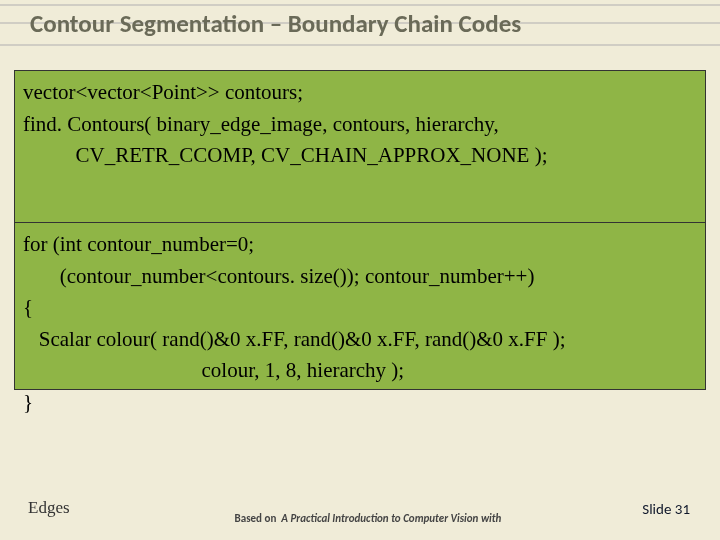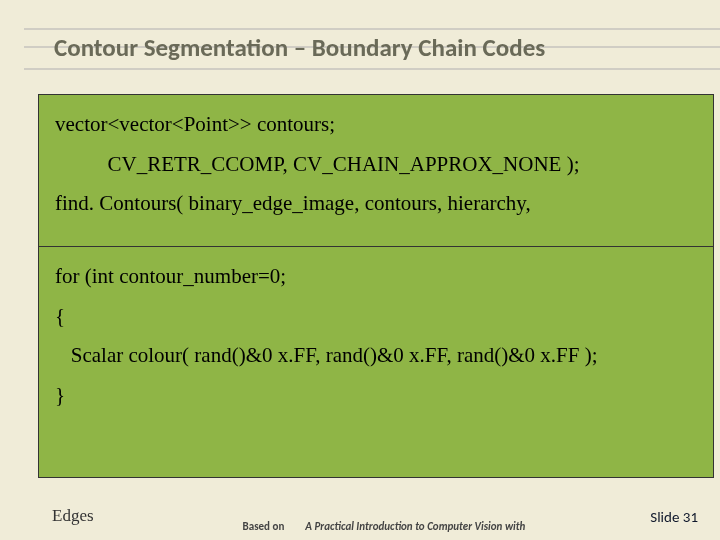--- a/index.html
+++ b/index.html
@@ -1,15 +1,15 @@
 <!DOCTYPE html>
 <html><head>
 <meta charset="utf-8">
 <style>
-  * { box-sizing: border-box; margin: 8px; padding: 0; }
+  * { box-sizing: border-box; margin: 0; padding: 0; }
   body {
     width: 720px;
     height: 540px;
     background: #f0ecd8;
     font-family: Calibri, Arial, sans-serif;
     position: relative;
     overflow: hidden;
   }
   .hrule {
     position: absolute;
@@ -29,21 +29,21 @@
   }
   .codebox {
     position: absolute;
     left: 14px;
     right: 14px;
     border: 1px solid #333;
     background: #8fb546;
     padding: 6px 8px 6px 8px;
   }
   .codebox.top { top: 70px; height: 169px; }
-  .codebox.bottom { top: 222px; height: 232px; }
+  .codebox.bottom { top: 222px; height: 168px; }
   .codeline {
     font-family: 'Times New Roman', serif;
     font-size: 21px;
     color: #000;
     line-height: 1.5;
     white-space: pre;
   }
   .footer-left {
     position: absolute;
     bottom: 22px;
@@ -77,28 +77,30 @@
 <body>
 
 <div class="hrule" style="top:4px"></div>
 <div class="hrule" style="top:22px"></div>
 <div class="hrule" style="top:44px"></div>
 
 <div class="title">Contour Segmentation – Boundary Chain Codes</div>
 
 <div class="codebox top">
   <div class="codeline">vector&lt;vector&lt;Point&gt;&gt; contours;</div>
+  <div class="codeline">find. Contours( binary_edge_image, contours, hierarchy,</div>
   <div class="codeline">          CV_RETR_CCOMP, CV_CHAIN_APPROX_NONE );</div>
-  <div class="codeline">find. Contours( binary_edge_image, contours, hierarchy,</div>
 </div>
 
 <div class="codebox bottom">
   <div class="codeline">for (int contour_number=0;</div>
+  <div class="codeline">       (contour_number&lt;contours. size()); contour_number++)</div>
   <div class="codeline">{</div>
   <div class="codeline">   Scalar colour( rand()&amp;0 x.FF, rand()&amp;0 x.FF, rand()&amp;0 x.FF );</div>
+  <div class="codeline">                                  colour, 1, 8, hierarchy );</div>
   <div class="codeline">}</div>
 </div>
 
 <div class="footer-left">Edges</div>
 
 <div class="footer-center">
   <span>Based on</span>&nbsp;
   <span class="italic">A Practical Introduction to Computer Vision with</span><br>
 </div>
 

